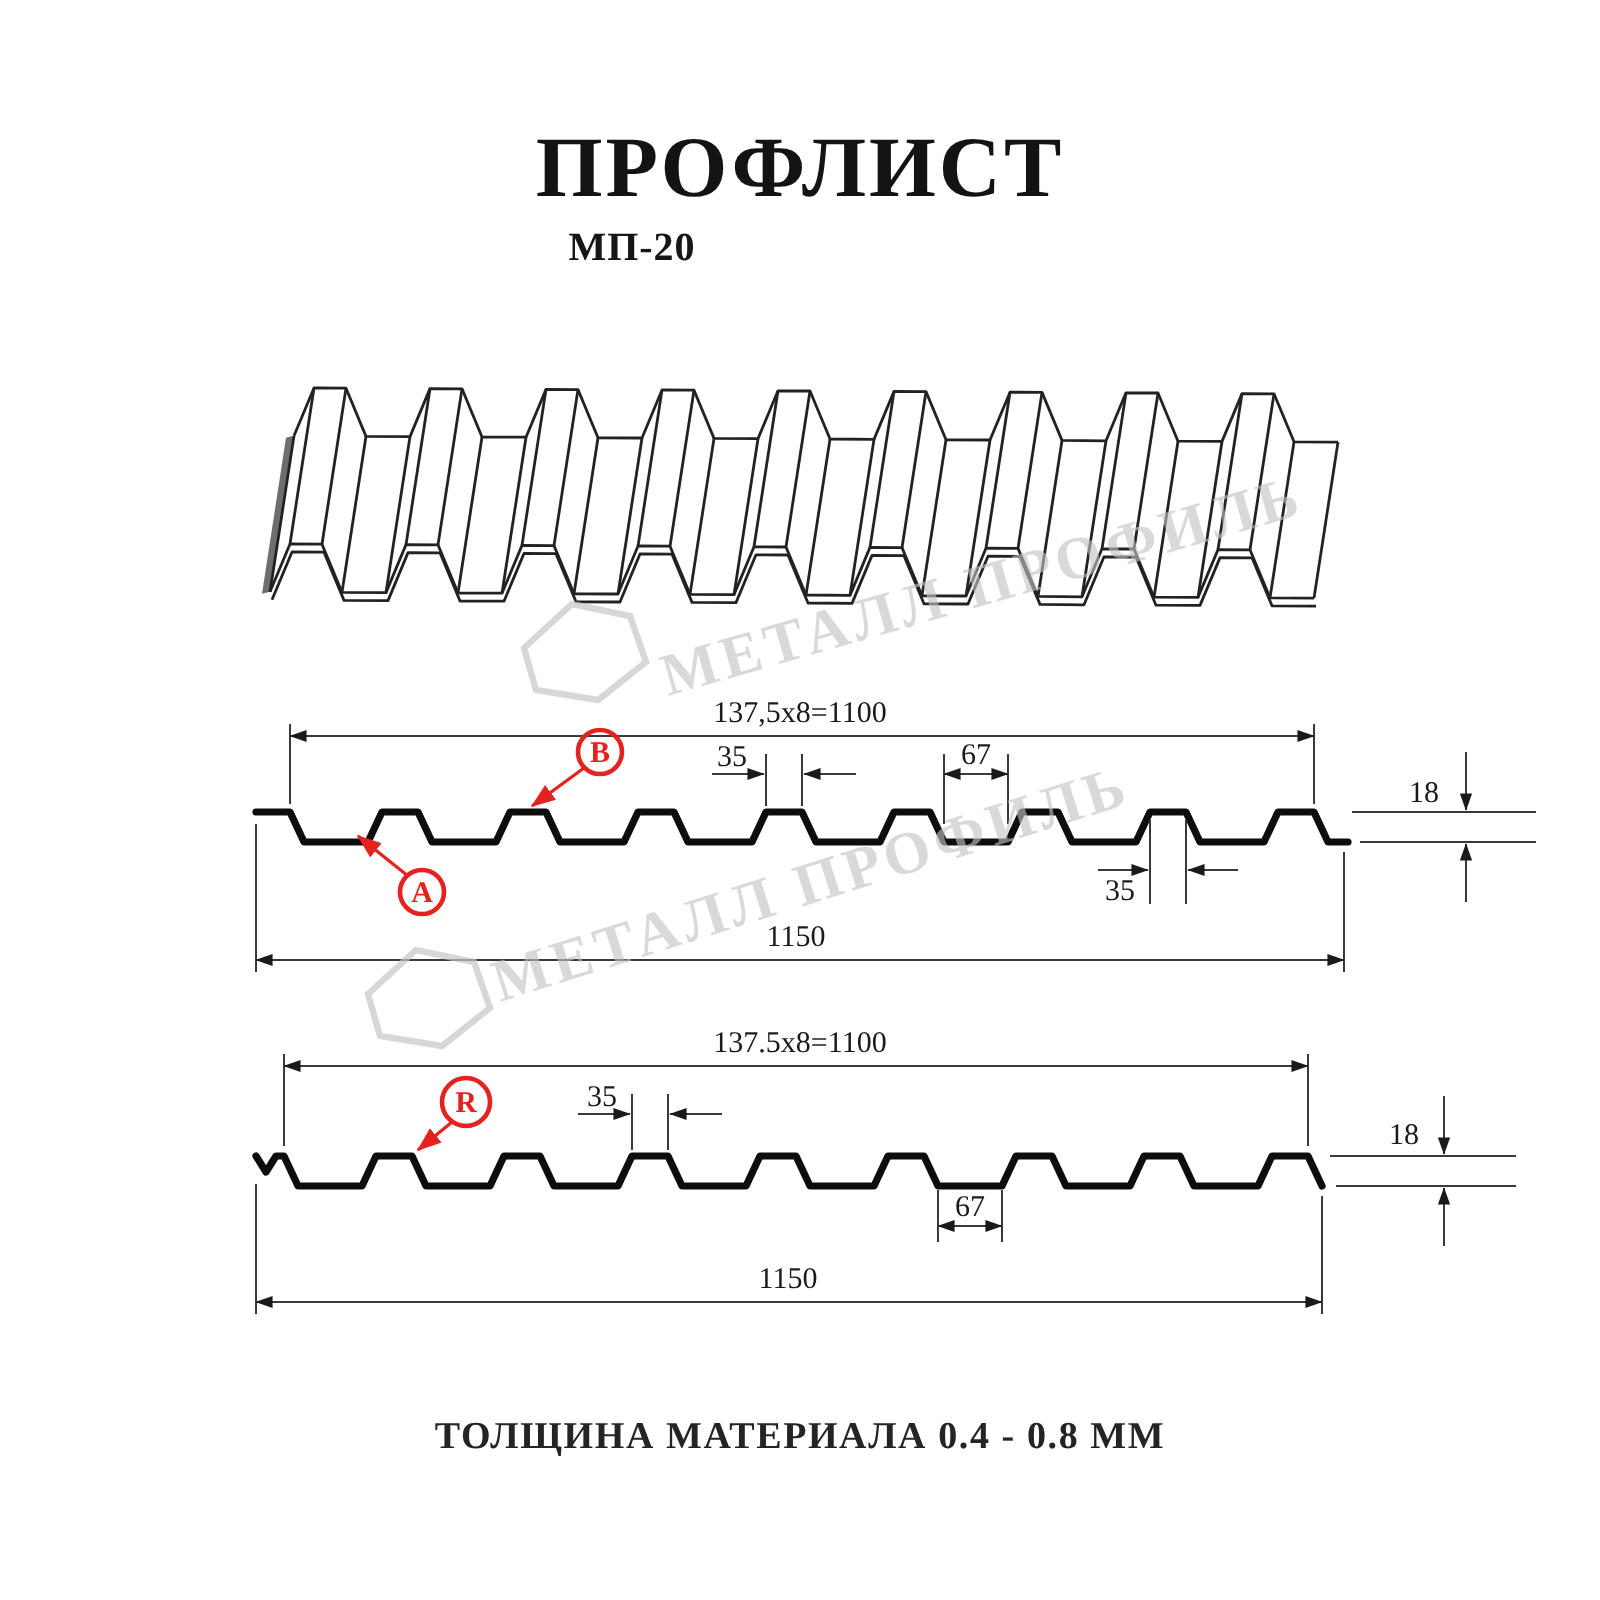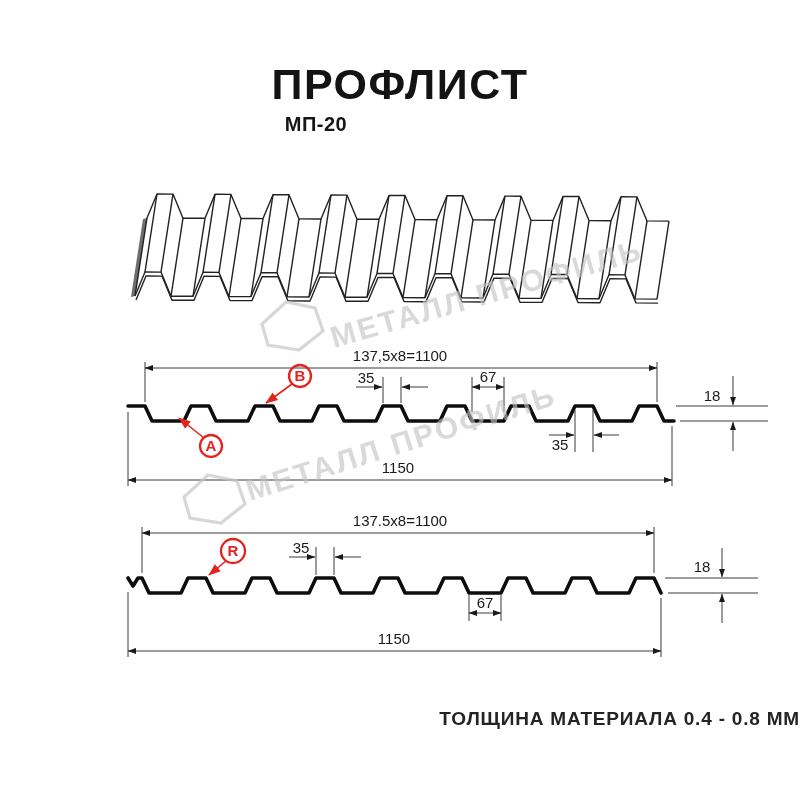--- a/index.html
+++ b/index.html
@@ -1,22 +1,22 @@
 <!DOCTYPE html>
 <html><head>
 <meta charset="utf-8">
 <style>
   html,body { margin:0; padding:0; background:#fff; }
   .page { position:relative; width:800px; height:800px; background:#ffffff; overflow:hidden;
-          font-family:Liberation Sans, sans-serif; }
+          font-family:Liberation Serif, serif; }
   .title { position:absolute; top:60px; left:0; width:800px; text-align:center;
            font-size:43px; font-weight:bold; letter-spacing:1.5px; color:#131313; }
   .subtitle { position:absolute; top:113px; left:0; width:632px; text-align:center;
               font-size:20px; font-weight:bold; letter-spacing:0.5px; color:#161616; }
-  .footer { position:absolute; top:708px; left:0; width:800px; text-align:right;
+  .footer { position:absolute; top:708px; left:0; width:800px; text-align:center;
             font-size:19px; font-weight:bold; letter-spacing:0.8px; color:#242424; }
   svg.scene { position:absolute; left:0; top:0; }
   .dim-line { stroke:#3a3a3a; stroke-width:1; fill:none; }
   .ext-line { stroke:#3a3a3a; stroke-width:1; fill:none; }
   .profile  { stroke:#0d0d0d; stroke-width:3.6; fill:none; stroke-linejoin:round; stroke-linecap:round; }
   .dim-text { font-size:15px; fill:#1a1a1a; }
   .red-circ { fill:none; stroke-width:2.3; }
   .red-lbl  { font-size:15px; font-weight:bold; }
   .red-leader { stroke-width:1.6; fill:none; }
   .iso-line { stroke:#222; stroke-width:1.4; fill:none; stroke-linejoin:round; }

